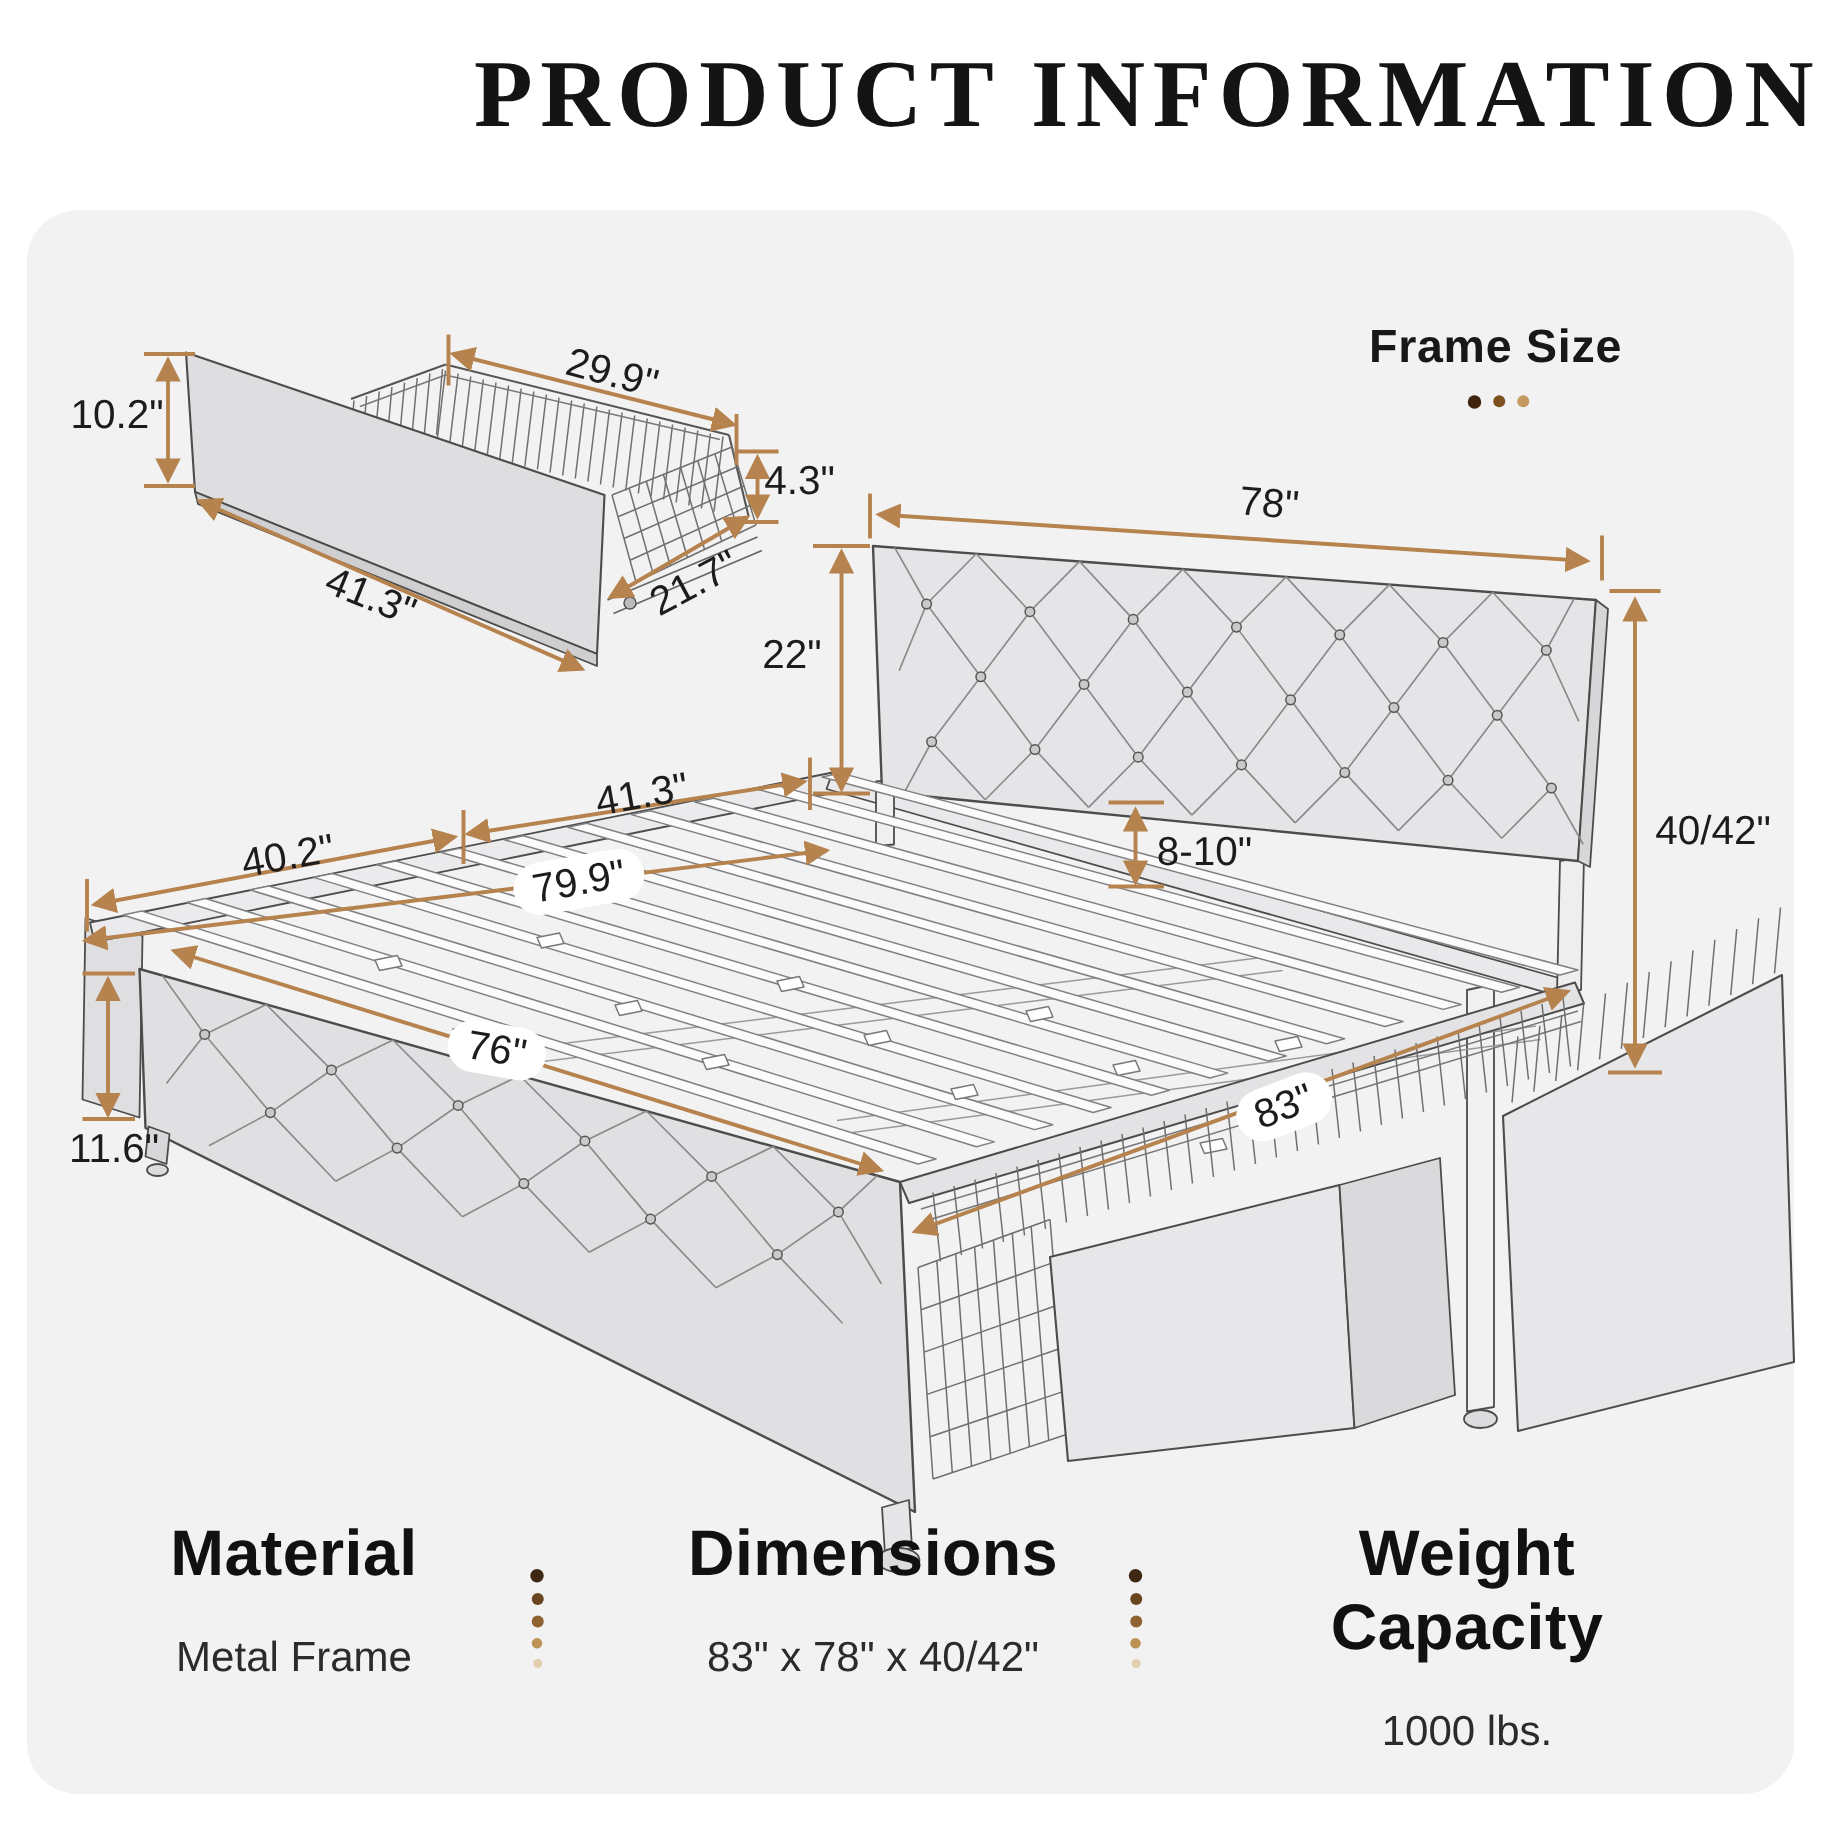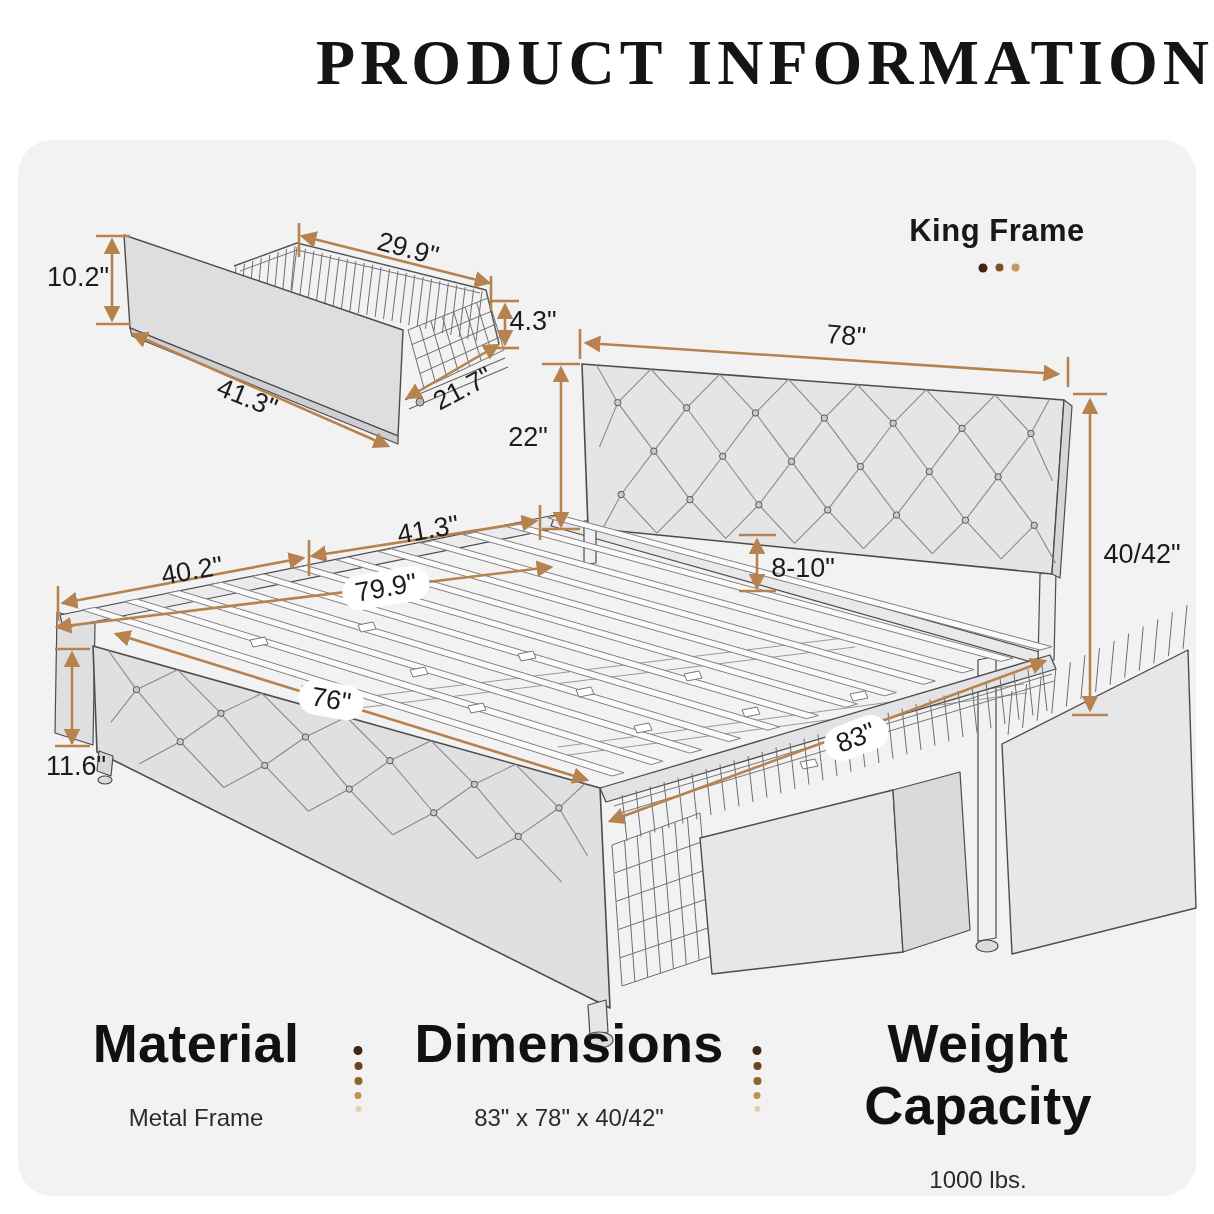--- a/index.html
+++ b/index.html
@@ -18,23 +18,23 @@
   .kingsize{position:absolute;left:997px;top:231px;transform:translate(-50%,-50%);
             font-size:31px;font-weight:700;color:#181818;letter-spacing:.5px}
   .ks-dots{position:absolute;left:999px;top:268px;transform:translate(-50%,-50%);
            display:flex;gap:8px}
   .ks-dots span{border-radius:50%}
   .ks-d1{width:9px;height:9px;background:#40240e}
   .ks-d2{width:8px;height:8px;background:#7d5020}
   .ks-d3{width:8px;height:8px;background:#c49a62}
   .spec-col{position:absolute;top:1012px;transform:translateX(-50%);
             text-align:center;color:#1a1a1a}
-  .spec-col h2{margin:0 0 24px;font-size:54px;font-weight:700;color:#111;
+  .spec-col h2{margin:0 0 24px;font-size:43px;font-weight:700;color:#111;
                letter-spacing:.3px;font-family:"Liberation Sans",sans-serif}
-  .spec-col .line{font-size:24px;line-height:40px;color:#2b2b2b}
+  .spec-col .line{font-size:28px;line-height:40px;color:#2b2b2b}
   .mt{margin-top:8px}
   .sep{position:absolute;transform:translateX(-50%);display:flex;
        flex-direction:column;align-items:center;gap:7px}
   .sep span{border-radius:50%}
   .s1{width:9px;height:9px;background:#3e2713}
   .s2{width:8px;height:8px;background:#68441f}
   .s3{width:8px;height:8px;background:#8f6330}
   .s4{width:7px;height:7px;background:#bd9255}
   .s5{width:6px;height:6px;background:#e3cfae}
 </style>
@@ -380,39 +380,39 @@
 <div class="dim" style="left:528px;top:437px">22"</div>
 <div class="dim" style="left:803px;top:568px">8-10"</div>
 <div class="dim" style="left:1142px;top:554px">40/42"</div>
 <div class="dim" style="left:428px;top:530px;--r:-10deg">41.3"</div>
 <div class="dim" style="left:192px;top:571px;--r:-10deg">40.2"</div>
 <div class="dim pill" style="left:386px;top:588px;--r:-10deg">79.9"</div>
 <div class="dim pill" style="left:331px;top:700px;--r:10deg">76"</div>
 <div class="dim" style="left:76px;top:766px">11.6"</div>
 <div class="dim pill" style="left:856px;top:738px;--r:-21deg">83"</div>
 
-<div class="kingsize">King Frame</div>
+<div class="kingsize">Frame Size</div>
 <div class="ks-dots">
   <span class="ks-d1"></span>
     <span class="ks-d2"></span>
     <span class="ks-d3"></span>
 </div>
 
 <div class="spec-col" style="left:196px">
   <h2>Material</h2>
   <div class="line">Metal Frame</div>
 </div>
 <div class="sep" style="left:358px;top:1046px">
   <span class="s1"></span>
     <span class="s2"></span>
     <span class="s3"></span>
     <span class="s4"></span>
     <span class="s5"></span>
 </div>
-<div class="spec-col" style="left:569px">
+<div class="spec-col" style="left:582px">
   <h2>Dimensions</h2>
   <div class="line">83" x 78" x 40/42"</div>
 </div>
 <div class="sep" style="left:757px;top:1046px">
   <span class="s1"></span>
     <span class="s2"></span>
     <span class="s3"></span>
     <span class="s4"></span>
     <span class="s5"></span>
 </div>

